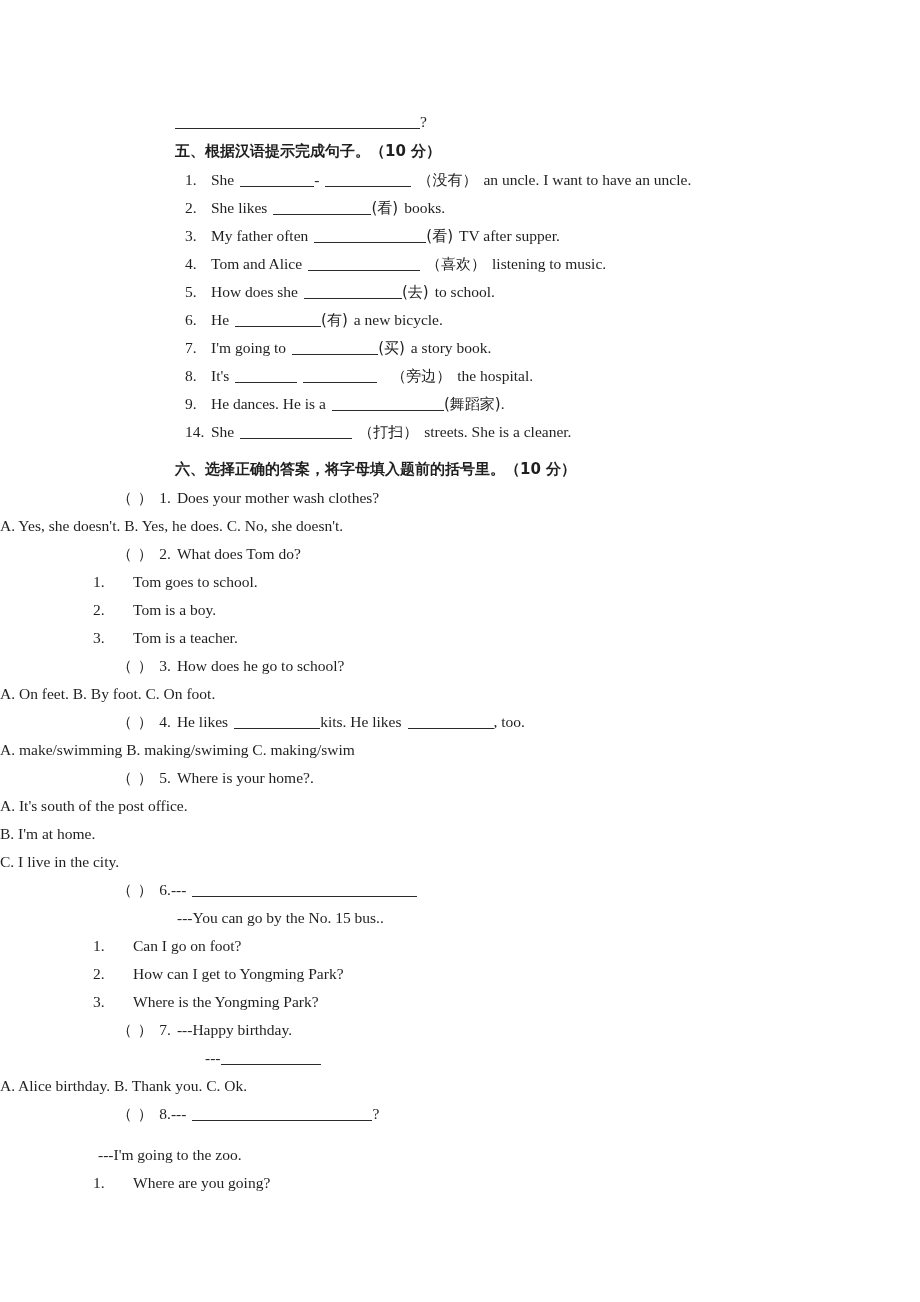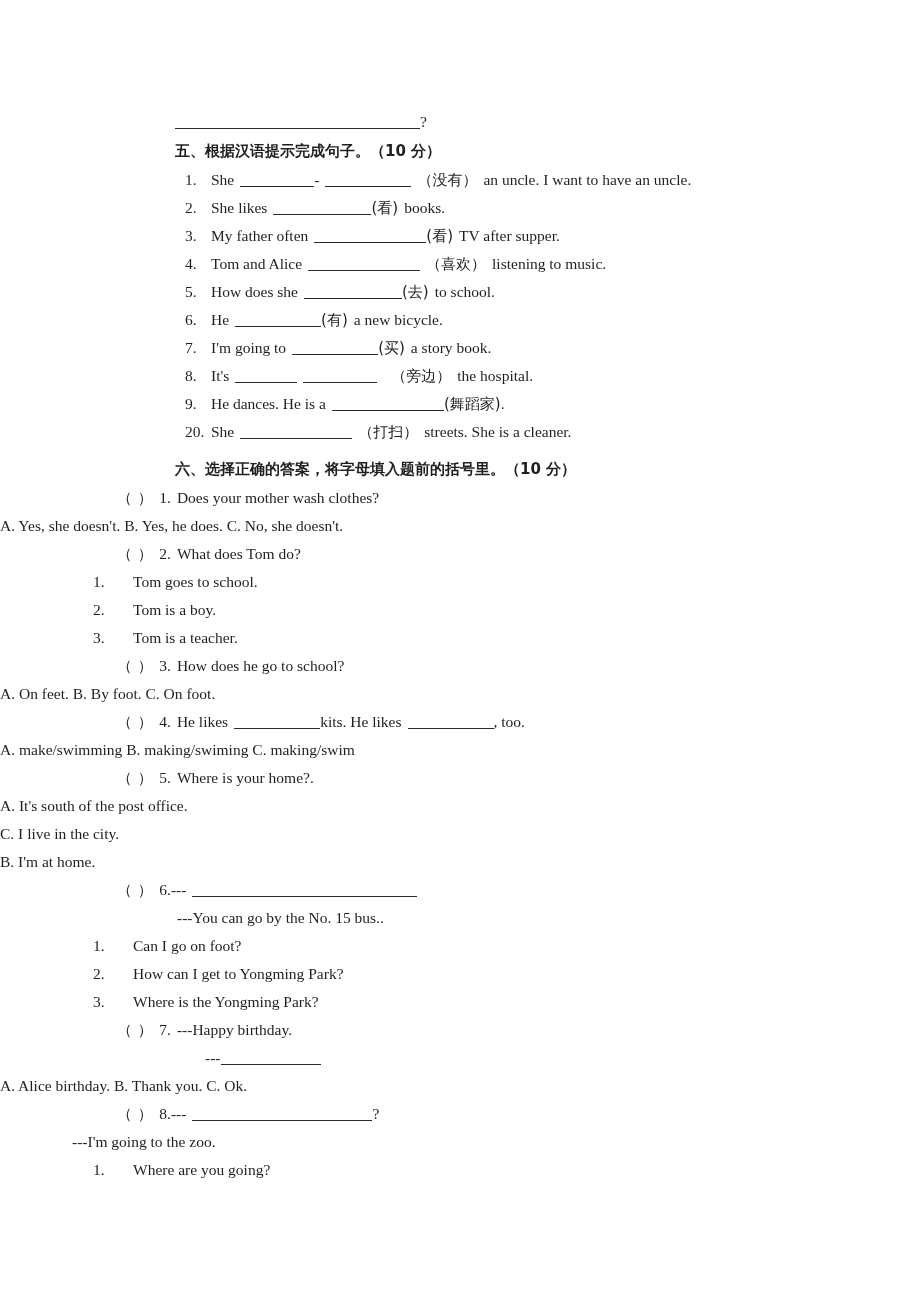--- a/index.html
+++ b/index.html
@@ -36,21 +36,21 @@
     color: #1f1f1f;
   }
 
   
   .ind-head   { padding-left: 175px; }   
   .ind-item   { padding-left: 185px; }   
   .ind-paren  { padding-left: 117px; }   
   .ind-opt    { }   
   .ind-sub    { padding-left: 93px; }   
   .ind-dash   { padding-left: 177px; }   
-  .ind-dashL  { padding-left: 72px; }   
+  .ind-dashL  { padding-left: 98px; margin-top: 13px; }   
   .ind-reply  { padding-left: 205px; }   
   .ind-top    { padding-left: 175px; }   
 
   .section-title {
     font-weight: bold;
     font-size: 16px;
     line-height: 30px;
   }
   .section-title .cn { font-family: "DejaVu Sans", "Liberation Sans", sans-serif; }
 
@@ -126,21 +126,21 @@
 
     <div class="line ind-item">
       <span class="num">8.</span><span>It's</span><span class="gap-sm"></span><span class="blank b-sm"></span><span class="gap-sm"></span><span class="blank b-md"></span><span class="gap-md"></span><span class="cn">（旁边）</span><span class="gap-sm"></span><span>the hospital.</span>
     </div>
 
     <div class="line ind-item">
       <span class="num">9.</span><span>He dances. He is a</span><span class="gap-sm"></span><span class="blank b-xxl"></span><span class="cn">(舞蹈家)</span><span>.</span>
     </div>
 
     <div class="line ind-item">
-      <span class="num">20.</span><span>She</span><span class="gap-sm"></span><span class="blank b-xxl"></span><span class="gap-sm"></span><span class="cn">（打扫）</span><span class="gap-sm"></span><span>streets. She is a cleaner.</span>
+      <span class="num">14.</span><span>She</span><span class="gap-sm"></span><span class="blank b-xxl"></span><span class="gap-sm"></span><span class="cn">（打扫）</span><span class="gap-sm"></span><span>streets. She is a cleaner.</span>
     </div>
 
     <div class="line ind-head section-title" style="margin-top:8px;">
       <span class="cn">六、选择正确的答案，将字母填入题前的括号里。</span><span class="cn">（10 分）</span>
     </div>
 
     <div class="line ind-paren">
       <span class="cn paren">（ ）</span><span class="gap-sm"></span><span>1.</span><span class="gap-sm"></span><span>Does your mother wash clothes?</span>
     </div>
     <div class="line ind-opt">A. Yes, she doesn't.    B. Yes, he does.   C. No, she doesn't.</div>
@@ -165,22 +165,22 @@
 
     <div class="line ind-paren">
       <span class="cn paren">（ ）</span><span class="gap-sm"></span><span>4.</span><span class="gap-sm"></span><span>He likes</span><span class="gap-sm"></span><span class="blank b-lg"></span><span>kits. He likes</span><span class="gap-sm"></span><span class="blank b-lg"></span><span>, too.</span>
     </div>
     <div class="line ind-opt">A. make/swimming  B. making/swiming   C. making/swim</div>
 
     <div class="line ind-paren">
       <span class="cn paren">（ ）</span><span class="gap-sm"></span><span>5.</span><span class="gap-sm"></span><span>Where is your home?.</span>
     </div>
     <div class="line ind-opt">A. It's south of the post office.</div>
+    <div class="line ind-opt">B. I'm at home.</div>
     <div class="line ind-opt">C. I live in the city.</div>
-    <div class="line ind-opt">B. I'm at home.</div>
 
     <div class="line ind-paren">
       <span class="cn paren">（ ）</span><span class="gap-sm"></span><span>6.---</span><span class="gap-sm"></span><span class="blank b-long"></span>
     </div>
     <div class="line ind-dash">---You can go by the No. 15 bus..</div>
     <div class="line ind-sub">
       <span class="num">1.</span><span class="gap-md"></span><span>Can I go on foot?</span>
     </div>
     <div class="line ind-sub">
       <span class="num">2.</span><span class="gap-md"></span><span>How can I get to Yongming Park?</span>

